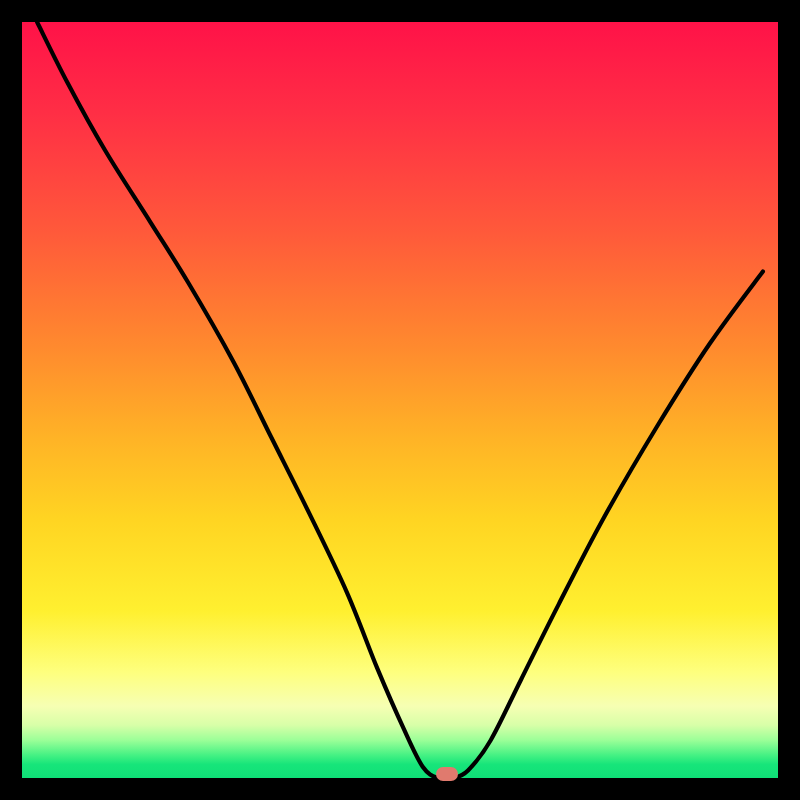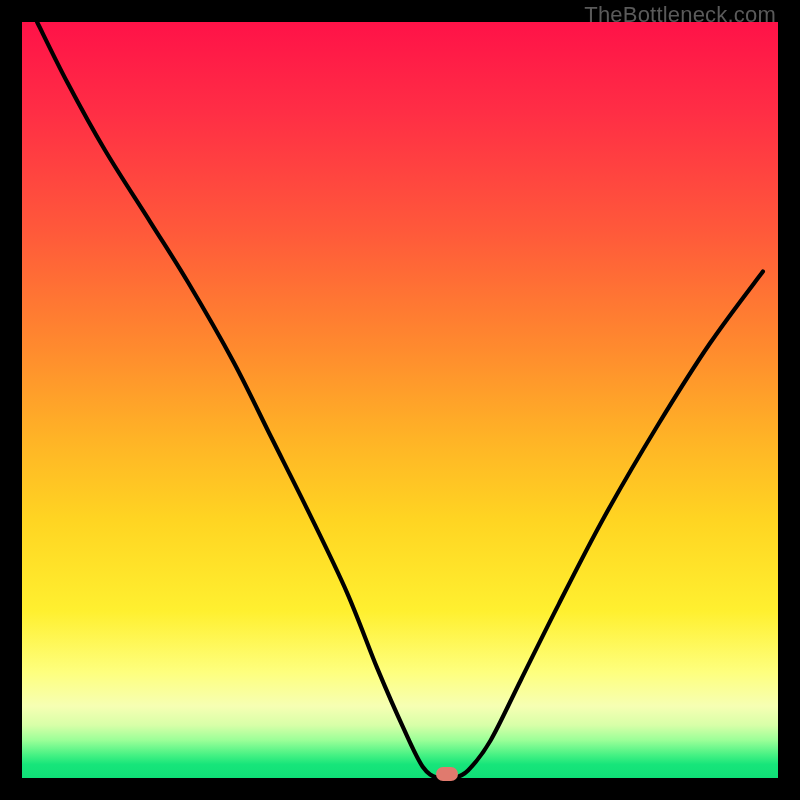--- a/index.html
+++ b/index.html
@@ -64,21 +64,20 @@
     width: 22px;
     height: 14px;
     background: #e07a6e;
     border-radius: 7px;
   }
 </style>
 </head>
 <body>
 
 <div class="frame">
-  <div class="watermark">TheBottleneck.com</div>
 
   <div class="plot">
 
     <svg class="curve" viewBox="0 0 756 756" preserveAspectRatio="none">
       <path id="curve-path" fill="none" stroke="#000" stroke-width="4.2" stroke-linecap="round" stroke-linejoin="round" d="M 15.1 0.0 C 20.2 10.1, 34.0 39.1, 45.4 60.5 C 56.7 81.9, 69.3 105.2, 83.2 128.5 C 97.0 151.8, 114.7 178.3, 128.5 200.3 C 142.4 222.4, 152.5 237.5, 166.3 260.8 C 180.2 284.1, 197.8 314.4, 211.7 340.2 C 225.5 366.0, 236.9 390.6, 249.5 415.8 C 262.1 441.0, 274.7 465.6, 287.3 491.4 C 299.9 517.2, 313.7 544.9, 325.1 570.8 C 336.4 596.6, 345.9 623.7, 355.3 646.4 C 364.8 669.1, 374.2 690.5, 381.8 706.9 C 389.3 723.2, 395.0 736.5, 400.7 744.7 C 406.4 752.8, 410.8 754.1, 415.8 756.0 C 420.8 757.9, 425.9 757.3, 430.9 756.0 C 436.0 754.7, 439.7 754.7, 446.0 748.4 C 452.3 742.1, 459.9 733.3, 468.7 718.2 C 477.5 703.1, 487.6 680.4, 499.0 657.7 C 510.3 635.0, 522.9 609.2, 536.8 582.1 C 550.6 555.0, 565.7 524.8, 582.1 495.2 C 598.5 465.6, 617.4 433.4, 635.0 404.5 C 652.7 375.5, 670.3 347.1, 688.0 321.3 C 705.6 295.5, 732.1 261.4, 740.9 249.5"></path>
     </svg>
 
     <div class="marker" id="min-marker" style="left: 413.872px; top: 745px; background: rgb(224, 122, 110);"></div>
   </div>
 </div>

